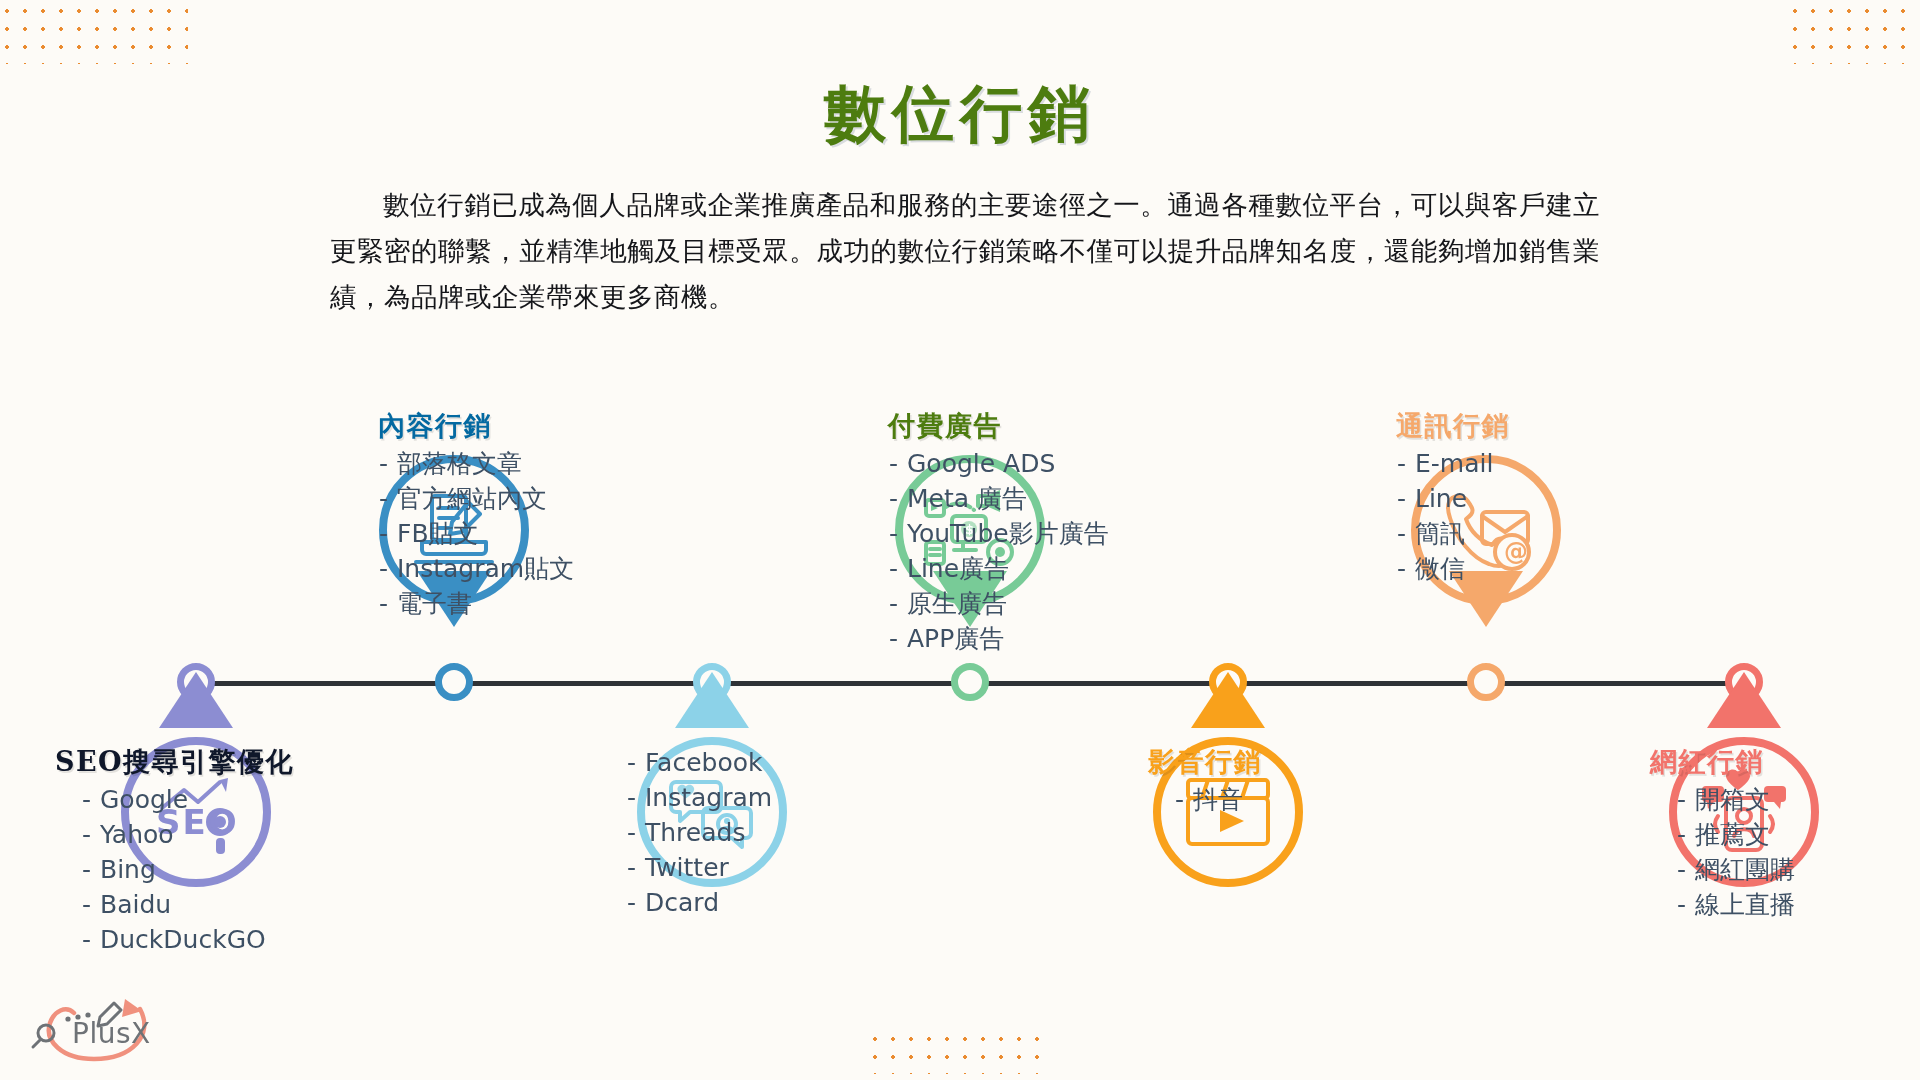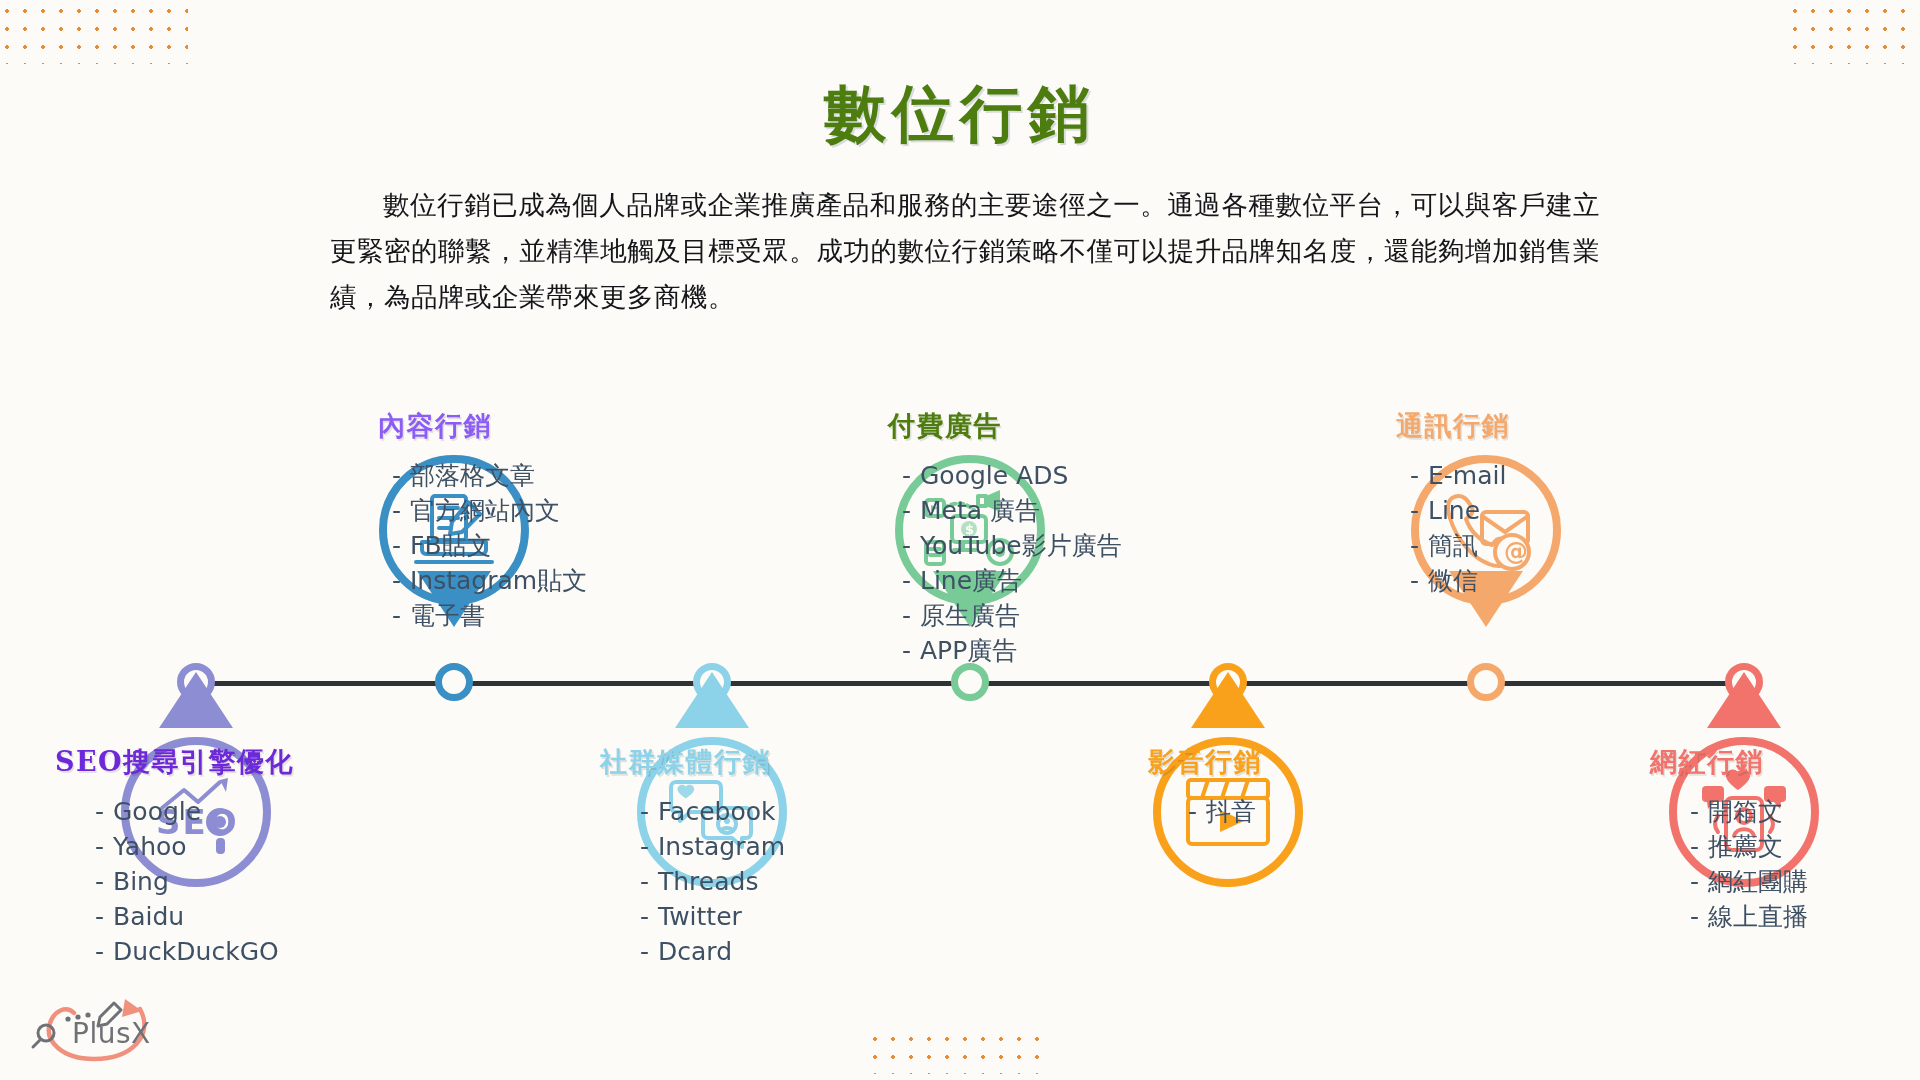--- a/index.html
+++ b/index.html
@@ -83,21 +83,21 @@
   }
 
   
   .block{position:absolute;width:270px;}
   .block h3{
     margin:0 0 2px 0;
     font-family:"DejaVu Serif","Liberation Serif",serif;
     font-weight:700;font-size:27px;letter-spacing:1.5px;
     text-shadow:1.5px 1.5px 0 rgba(0,0,0,.10);
   }
-  .block ul{margin:14px;padding:0;list-style:none;}
+  .block ul{margin:1px;padding:0;list-style:none;}
   .block li{
     font-family:"DejaVu Sans","Liberation Sans",sans-serif;
     font-size:25px;line-height:35px;color:#3E5064;white-space:nowrap;
   }
   .block li .dash{display:inline-block;width:18px;}
   .block.indent ul{padding-left:26px;}
 
   
   .logo{position:absolute;left:22px;top:995px;width:150px;height:72px;}
   .logo .word{
@@ -235,41 +235,40 @@
         <circle cx="50" cy="52" r="7" stroke="#F2736B" fill="none" stroke-width="4" stroke-linecap="round" stroke-linejoin="round"></circle>
         <path d="M40 72 c2 -9 18 -9 20 0" stroke="#F2736B" fill="none" stroke-width="4" stroke-linecap="round" stroke-linejoin="round"></path>
         <path d="M24 52 q-6 8 0 16" stroke="#F2736B" fill="none" stroke-width="4" stroke-linecap="round" stroke-linejoin="round"></path>
         <path d="M76 52 q6 8 0 16" stroke="#F2736B" fill="none" stroke-width="4" stroke-linecap="round" stroke-linejoin="round"></path>
       </svg>
         </div>
       </div>
     </div>
   <div id="blocks">
       <div class="block indent" style="left: 55px; top: 744px;">
-        <h3 style="color: #6d28d9;">SEO搜尋引擎優化</h3>
+        <h3 style="color: #0f172a;">SEO搜尋引擎優化</h3>
         <ul>
           <li><span class="dash">-</span><span>Google</span></li>
           <li><span class="dash">-</span><span>Yahoo</span></li>
           <li><span class="dash">-</span><span>Bing</span></li>
           <li><span class="dash">-</span><span>Baidu</span></li>
           <li><span class="dash">-</span><span>DuckDuckGO</span></li>
         </ul>
       </div>
       <div class="block" style="left: 378px; top: 408px;">
-        <h3 style="color: #8b5cf6;">內容行銷</h3>
+        <h3 style="color: #0369a1;">內容行銷</h3>
         <ul>
           <li><span class="dash">-</span><span>部落格文章</span></li>
           <li><span class="dash">-</span><span>官方網站內文</span></li>
           <li><span class="dash">-</span><span>FB貼文</span></li>
           <li><span class="dash">-</span><span>Instagram貼文</span></li>
           <li><span class="dash">-</span><span>電子書</span></li>
         </ul>
       </div>
       <div class="block indent" style="left: 600px; top: 744px;">
-        <h3 style="color: rgb(140, 210, 232);">社群媒體行銷</h3>
         <ul>
           <li><span class="dash">-</span><span>Facebook</span></li>
           <li><span class="dash">-</span><span>Instagram</span></li>
           <li><span class="dash">-</span><span>Threads</span></li>
           <li><span class="dash">-</span><span>Twitter</span></li>
           <li><span class="dash">-</span><span>Dcard</span></li>
         </ul>
       </div>
       <div class="block" style="left: 888px; top: 408px;">
         <h3 style="color: #4d7c0f;">付費廣告</h3>

